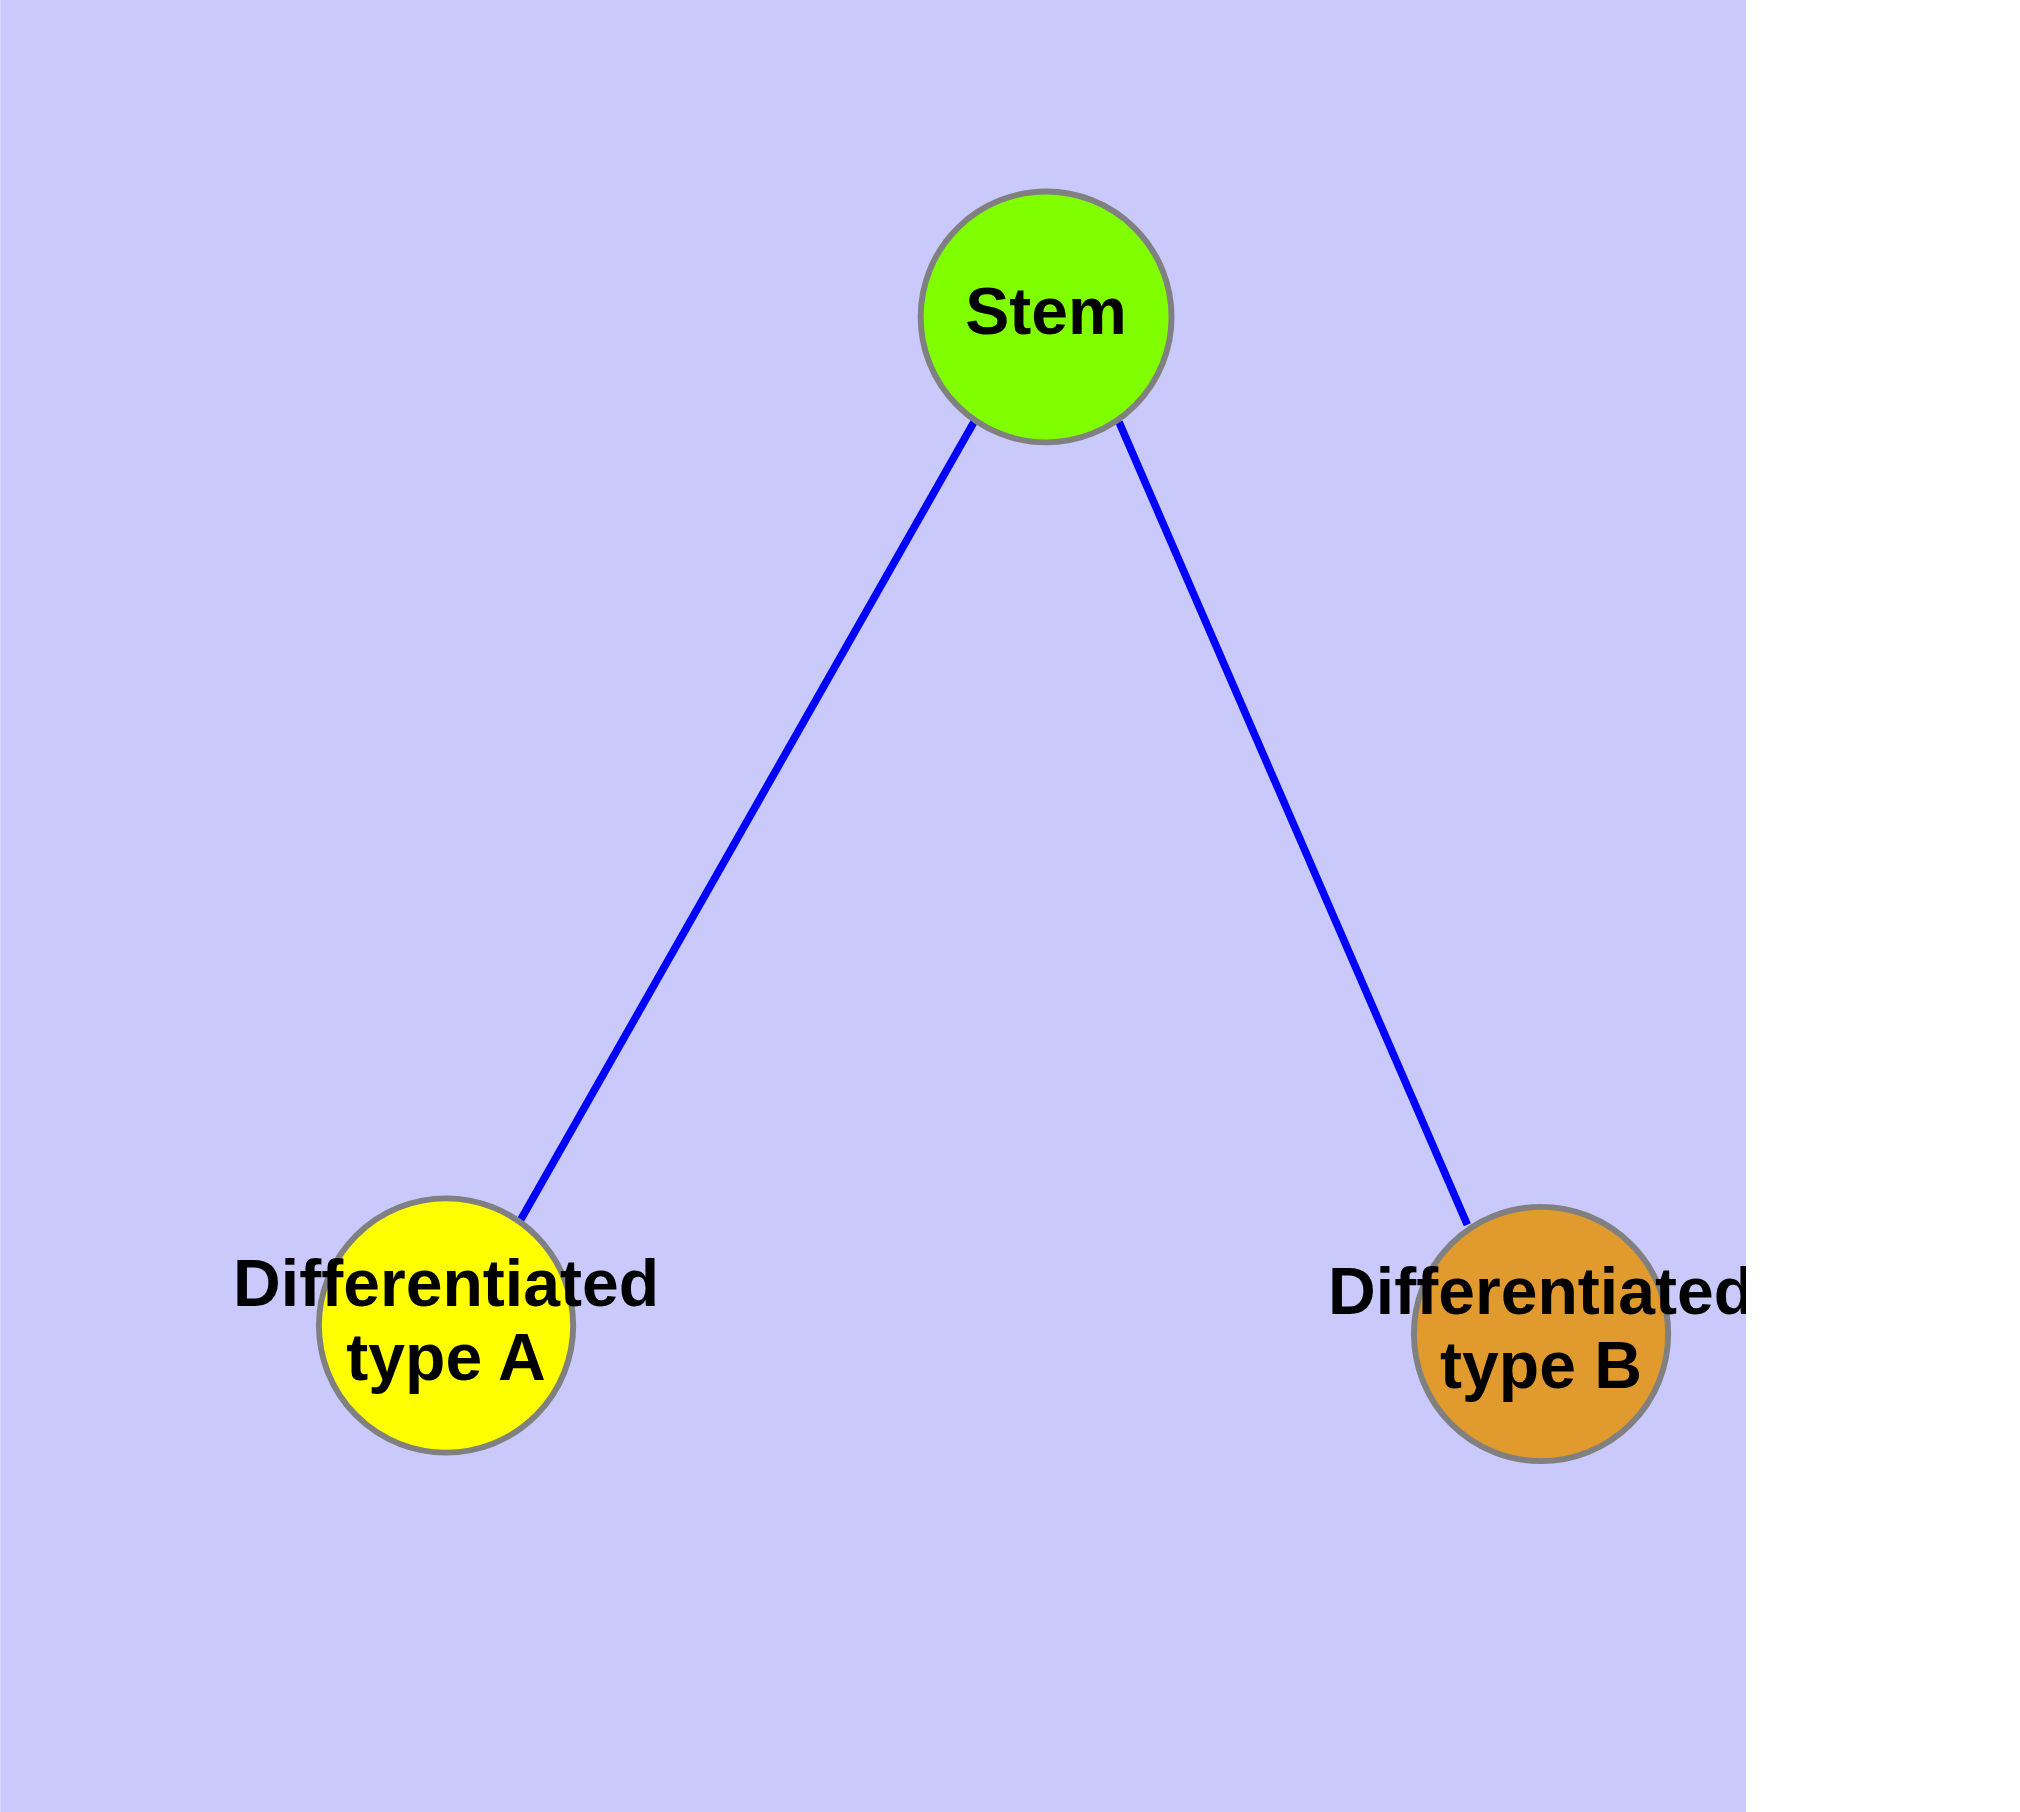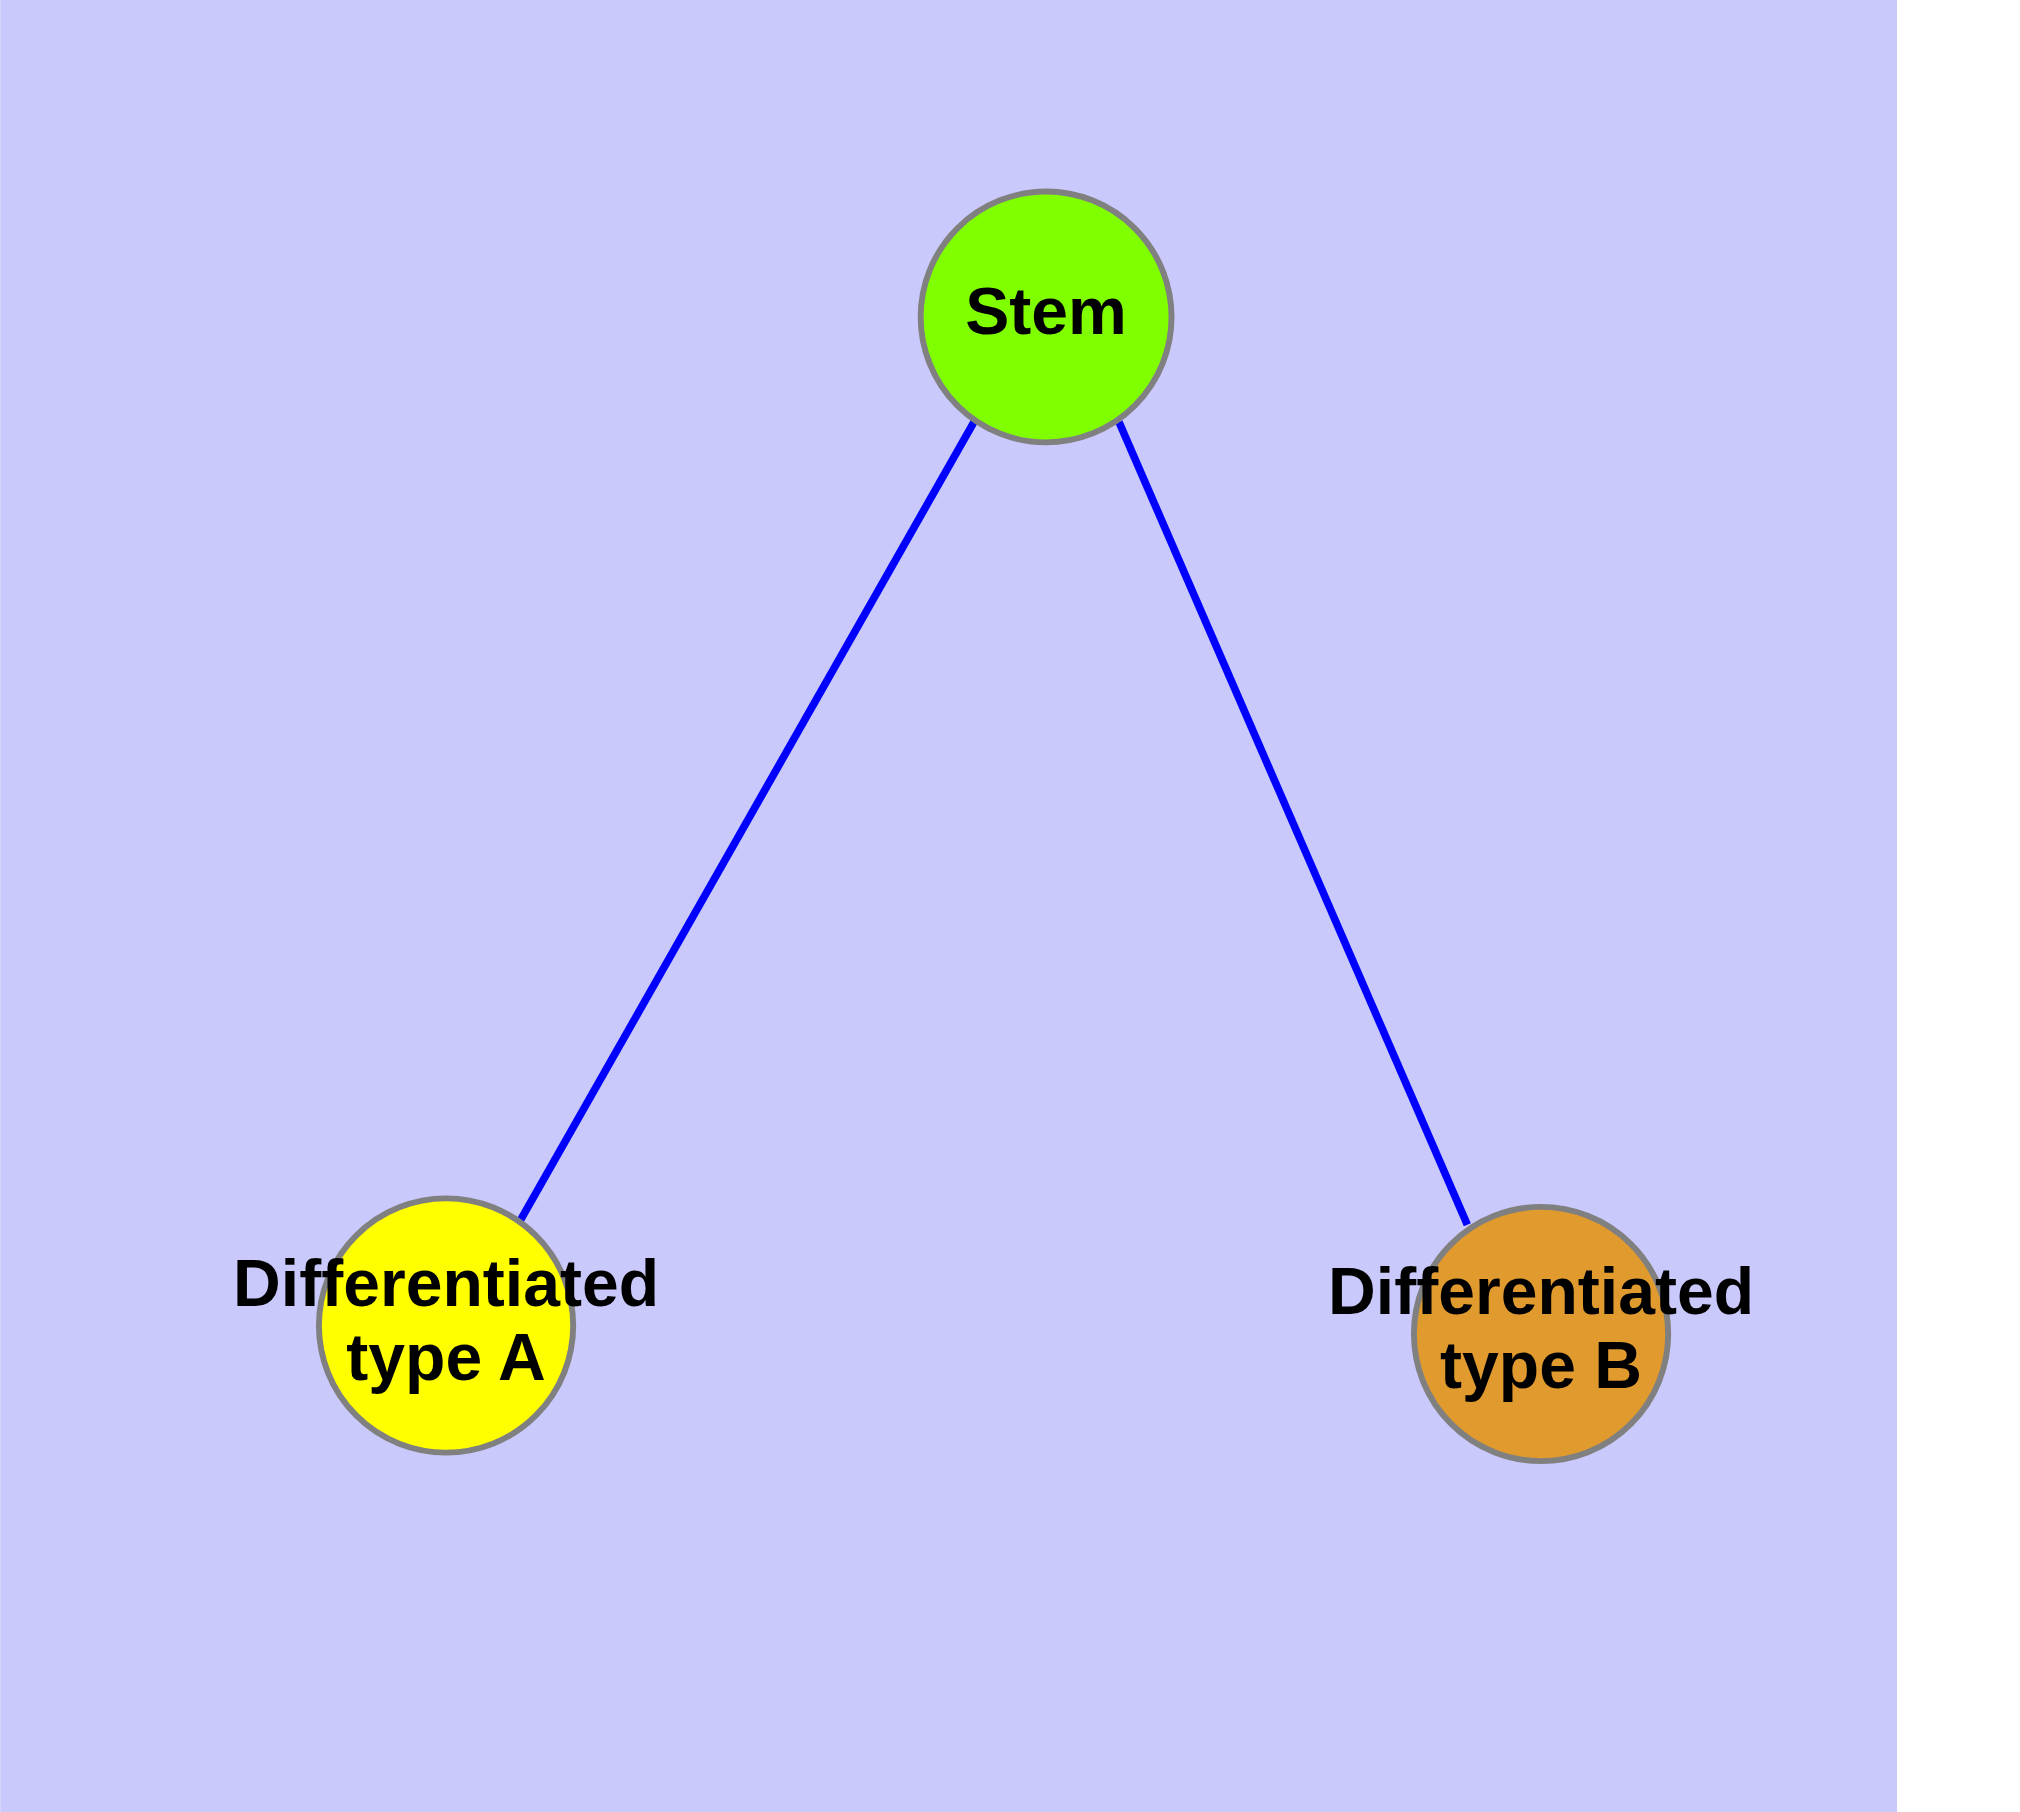--- a/index.html
+++ b/index.html
@@ -27,21 +27,21 @@
     font-weight: bold;
     fill: #000000;
     text-anchor: middle;
     dominant-baseline: middle;
     paint-order: normal;
   }
 </style>
 </head>
 <body>
 
-<div id="canvas" style="width: 1897px; height: 1812px;">
+<div id="canvas" style="width: 1746px; height: 1812px;">
   <svg id="graph-svg" viewBox="0 0 2384 2138" xmlns="http://www.w3.org/2000/svg">
 
     <rect id="bg-rect" x="0" y="0" width="2384" height="2138" fill="#c9c9fc"></rect>
 
     <g id="edges-group">
       <line id="edge-0" x1="1150" y1="496" x2="613" y2="1441" stroke="#0000ff" stroke-width="9" stroke-linecap="butt"></line>
       <line id="edge-1" x1="1320" y1="498" x2="1731" y2="1445" stroke="#0000ff" stroke-width="9" stroke-linecap="butt"></line>
     </g>
 
     <g id="nodes-group">

